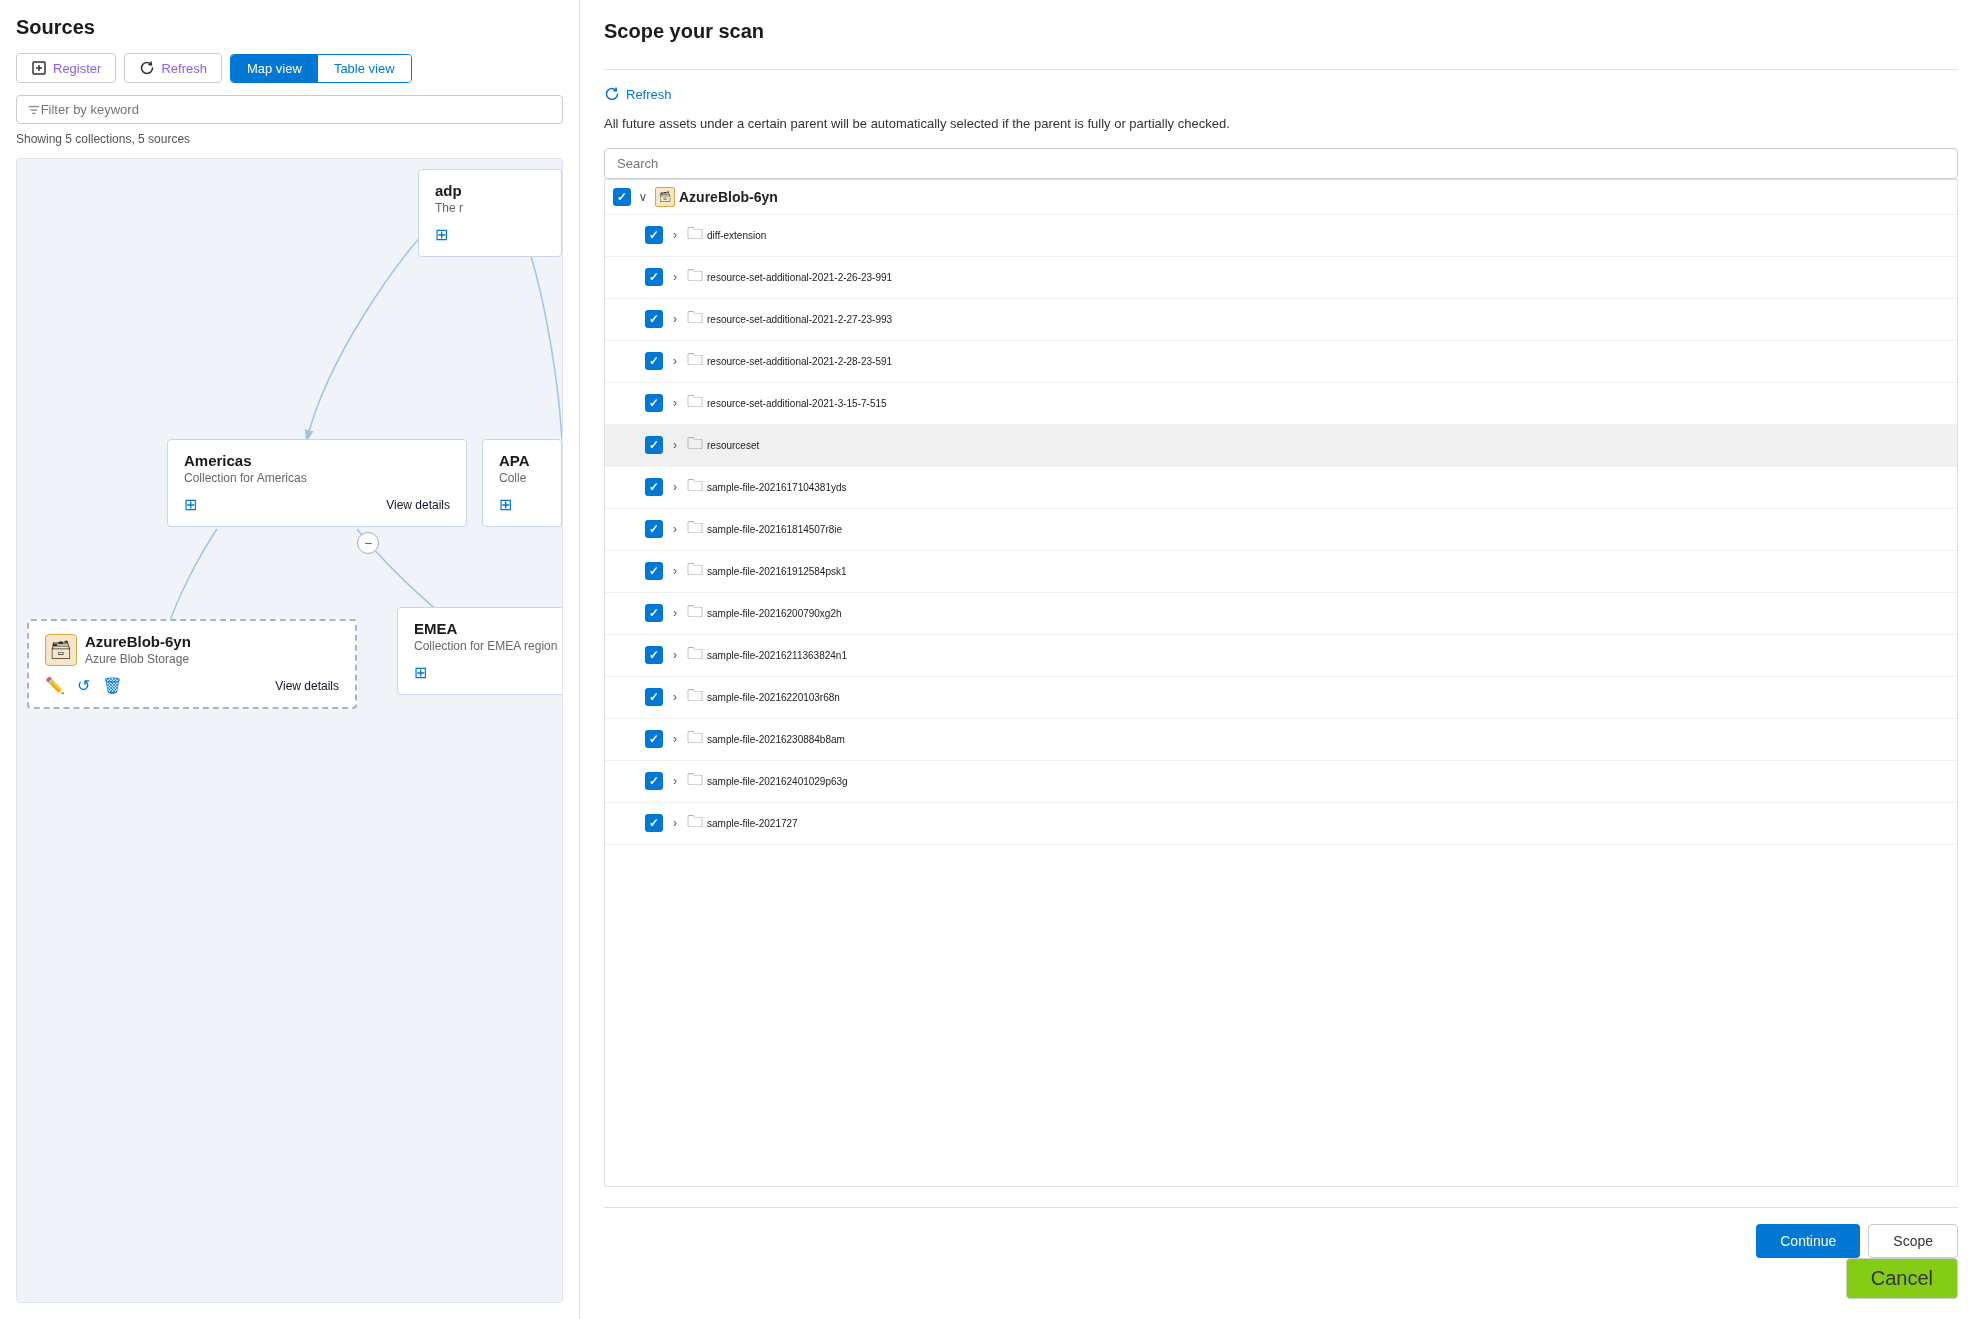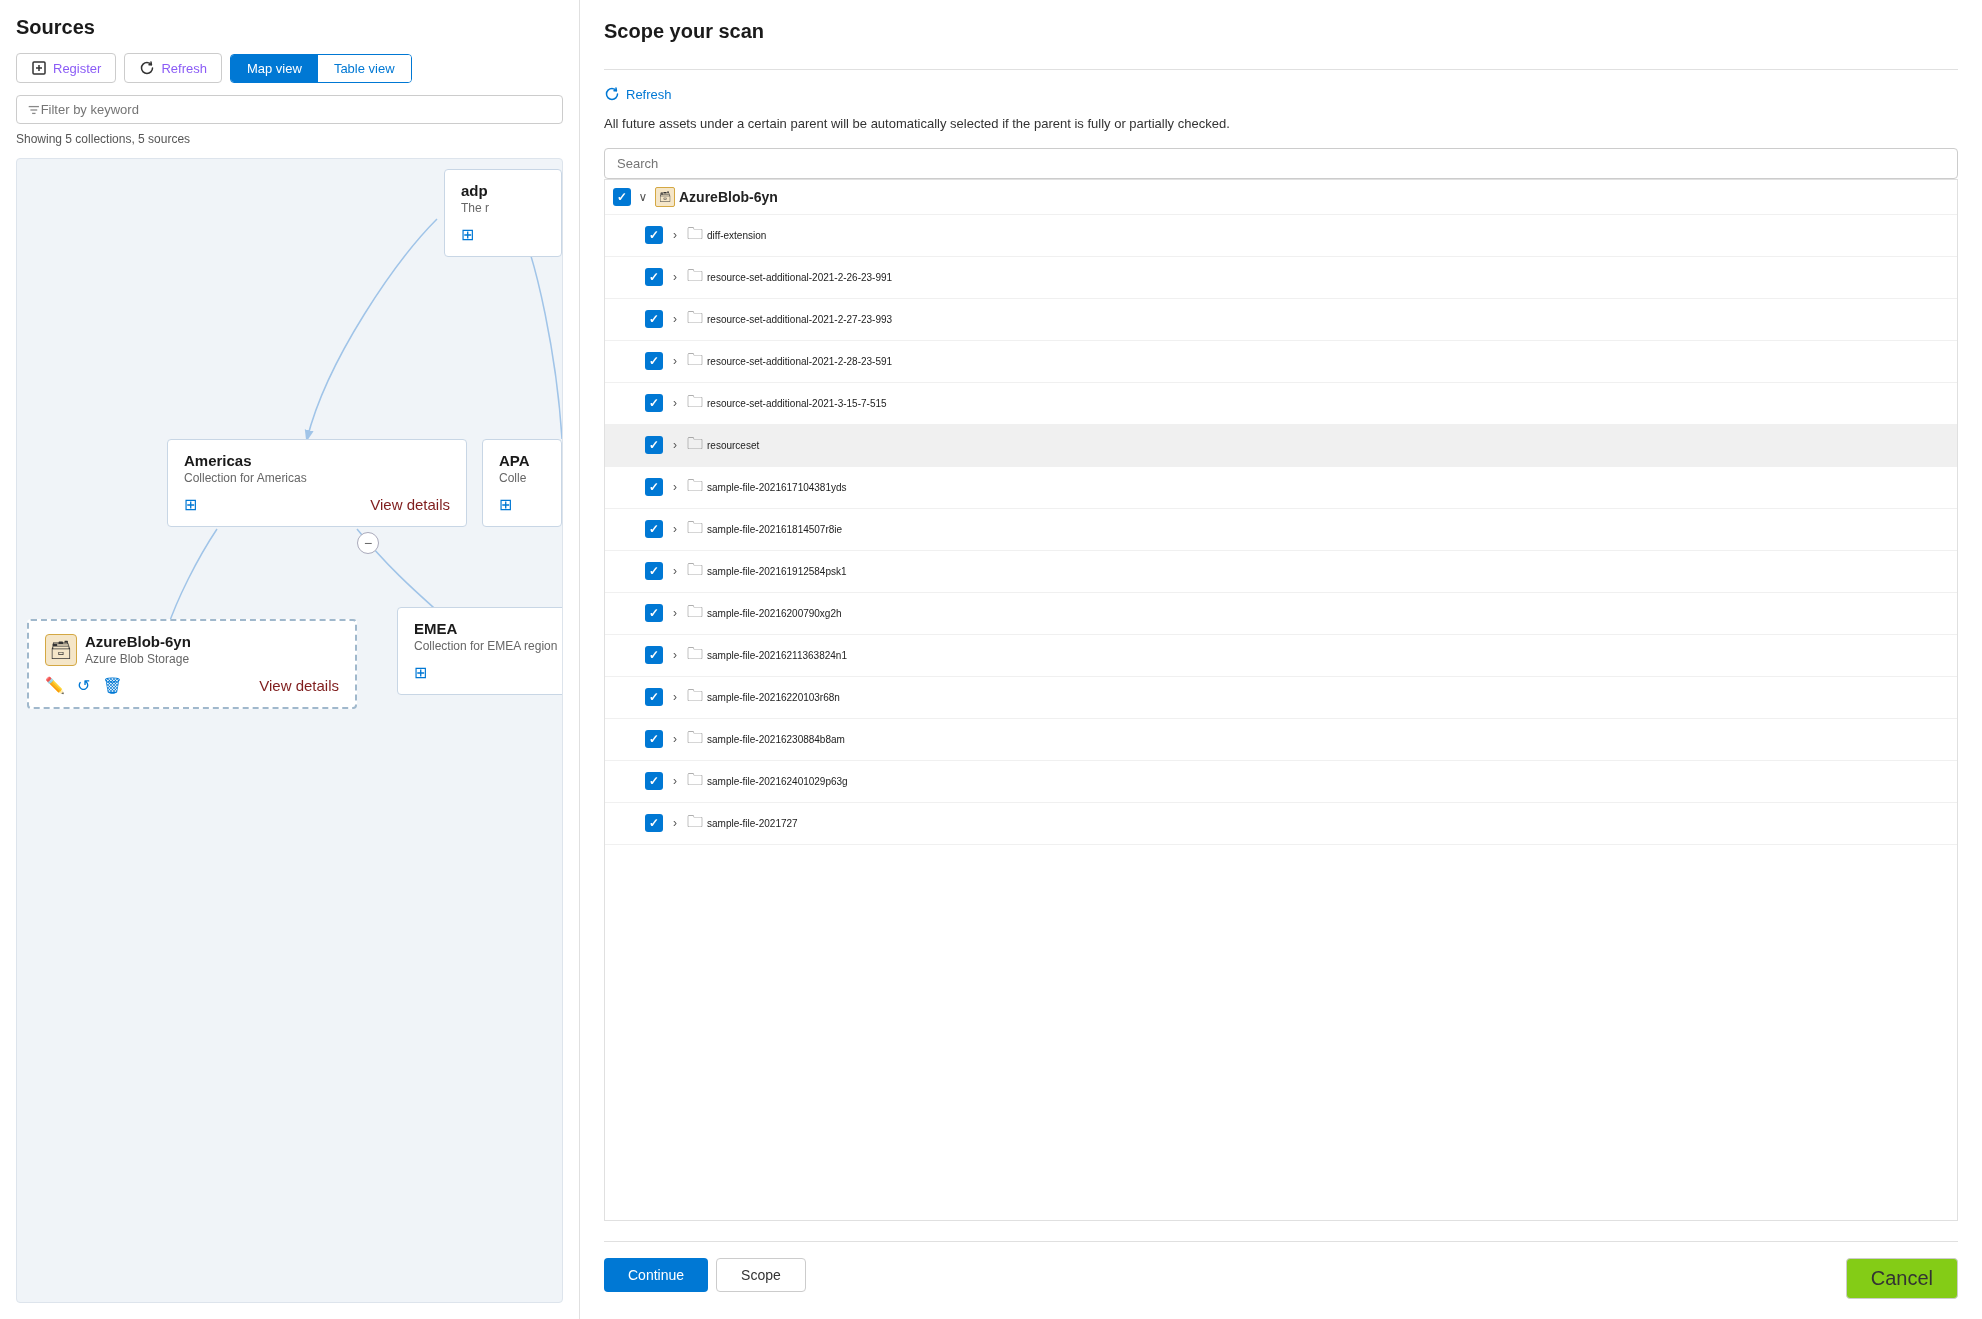--- a/index.html
+++ b/index.html
@@ -92,21 +92,21 @@
       background: #fff;
       border: 1px solid #c8d6e5;
       border-radius: 4px;
       padding: 12px 16px;
     }
     .map-node.dashed { border: 2px dashed #a0b8cc; }
     .node-title { font-size: 15px; font-weight: 600; color: #1a1a1a; }
     .node-subtitle { font-size: 12px; color: #666; margin-top: 2px; }
     .node-icon-row { display: flex; gap: 12px; align-items: center; margin-top: 10px; }
     .node-icon { font-size: 16px; color: #0078d4; cursor: pointer; }
-    .node-link { color: #7f1d1d; font-size: 15px; cursor: pointer; text-decoration: none; margin-left: auto; }
+    .node-link { color: #0f172a; font-size: 12px; cursor: pointer; text-decoration: none; margin-left: auto; }
     .node-logo { width: 32px; height: 32px; background: #f5e6c8; border: 1px solid #d4a843; border-radius: 4px; display: flex; align-items: center; justify-content: center; font-size: 18px; margin-right: 8px; }
     .node-header { display: flex; align-items: center; }
 
     
     .map-svg {
       position: absolute;
       top: 0; left: 0;
       width: 100%; height: 100%;
       pointer-events: none;
     }
@@ -236,25 +236,26 @@
     .item-label {
       font-size: 10px;
       color: #222;
       flex: 1;
     }
     .item-label.root { font-weight: 600; font-size: 14px; }
     .indent-1 { padding-left: 40px; }
 
     .bottom-bar {
       display: flex;
-      align-items: flex-start;
+      align-items: flex-end;
       justify-content: space-between;
       padding: 16px 0 0 0;
       border-top: 1px solid #e0e0e0;
       margin-top: 20px;
+      flex-direction: column;
     }
     .bottom-left { display: flex; gap: 8px; }
     .btn-continue {
       padding: 8px 24px;
       background: #0078d4;
       color: #fff;
       border: none;
       border-radius: 4px;
       font-size: 14px;
       cursor: pointer;
@@ -325,21 +326,21 @@
       <path d="M 200 370 C 180 400, 160 440, 150 470" fill="none" stroke="#a0c4e8" stroke-width="1.5" marker-end="url(#arrow)"></path>
 
       <path d="M 340 370 C 380 420, 420 450, 440 470" fill="none" stroke="#a0c4e8" stroke-width="1.5" marker-end="url(#arrow)"></path>
       <defs>
         <marker id="arrow" markerWidth="8" markerHeight="8" refX="6" refY="3" orient="auto">
           <path d="M0,0 L0,6 L8,3 z" fill="#a0c4e8"></path>
         </marker>
       </defs>
     </svg>
 
-    <div class="map-node" style="right:0;top:10px;width:118px;">
+    <div class="map-node" style="right:0;top:10px;width:144px;">
       <div class="node-title">adp</div>
       <div class="node-subtitle">The r</div>
       <div class="node-icon-row">
         <span class="node-icon">⊞</span>
       </div>
     </div>
 
     <div class="map-node" style="left:150px;top:280px;width:300px;">
       <div class="node-title">Americas</div>
       <div class="node-subtitle">Collection for Americas</div>

